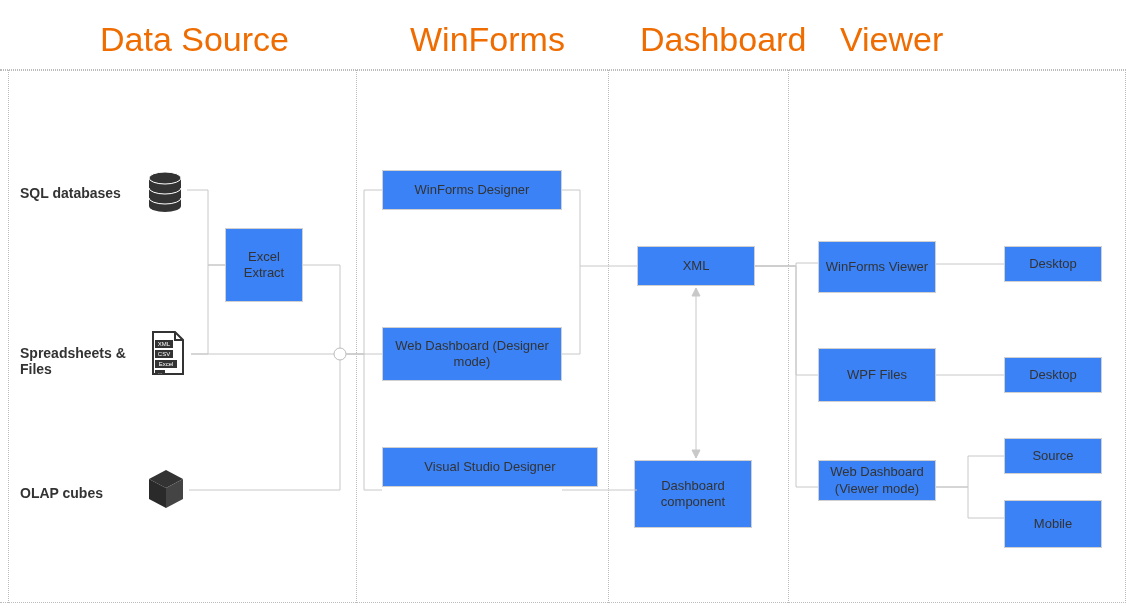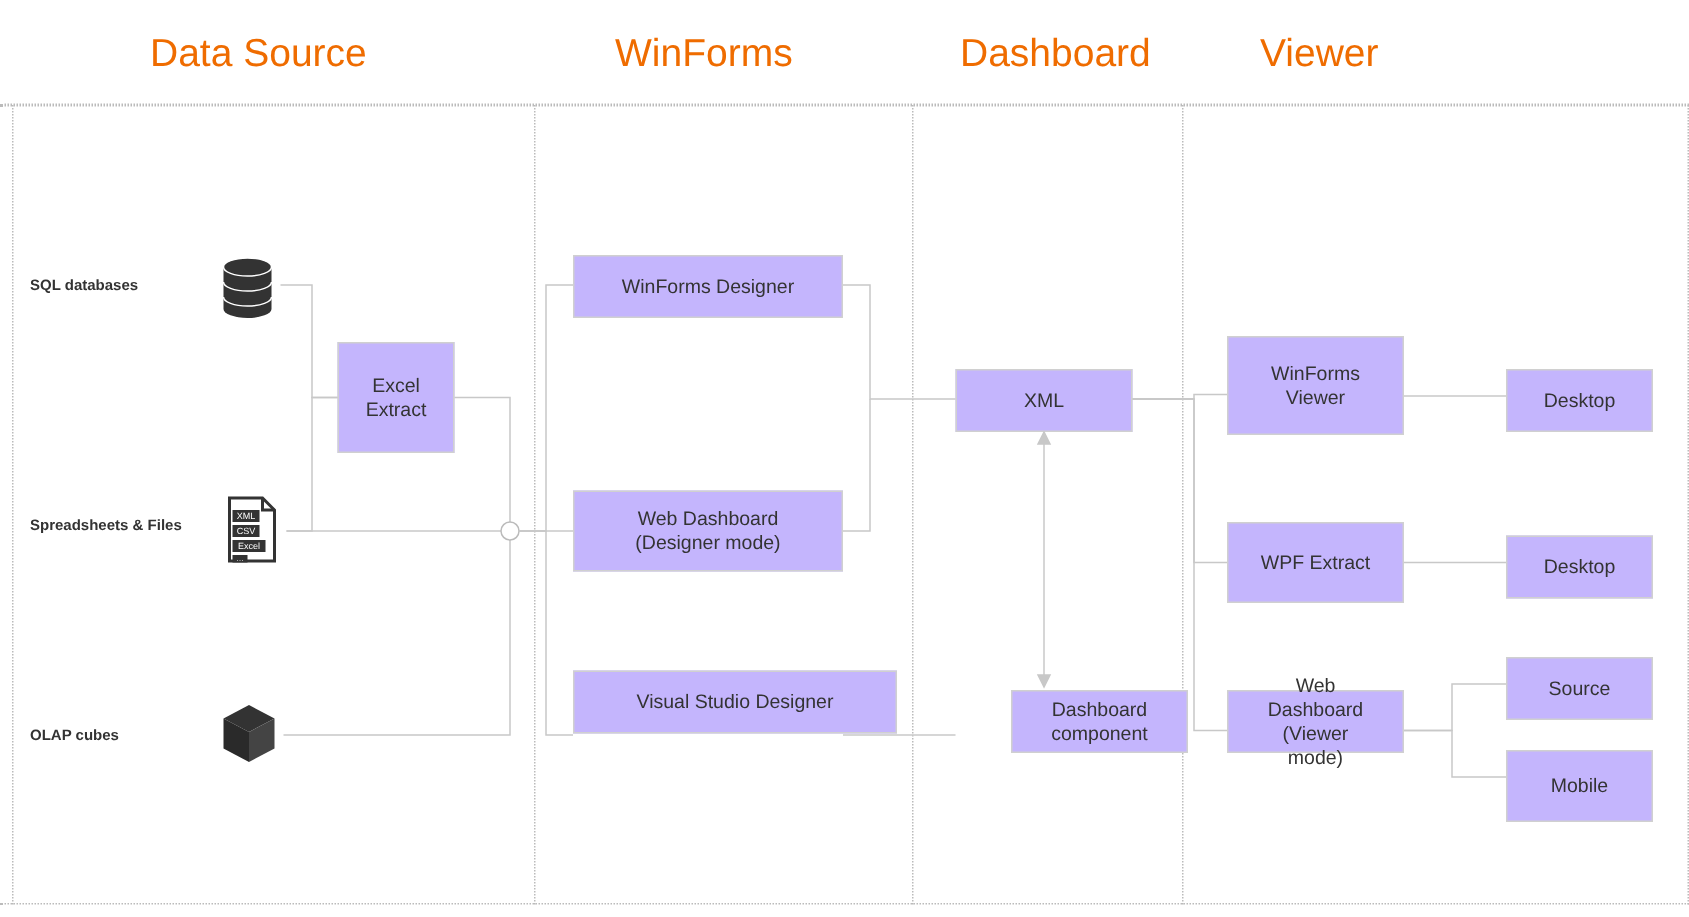--- a/index.html
+++ b/index.html
@@ -15,21 +15,21 @@
   .header {
     position: absolute;
     top: 0;
     left: 0;
     right: 0;
     height: 70px;
     border-bottom: 1px dotted #bbb;
   }
   .header-title {
     position: absolute;
-    font-size: 26px;
+    font-size: 34px;
     font-weight: 300;
     color: #ef6c00;
     top: 20px;
   }
   .lane-divider {
     position: absolute;
     top: 70px;
     bottom: 8px;
     border-left: 1px dotted #bbb;
   }
@@ -49,38 +49,38 @@
   }
   .end-divider {
     position: absolute;
     right: 0;
     top: 70px;
     bottom: 8px;
     border-left: 1px dotted #bbb;
   }
   .node-label {
     position: absolute;
-    font-size: 10px;
+    font-size: 14px;
     color: #333;
     font-weight: 600;
   }
   .icon {
     position: absolute;
   }
   .box {
     position: absolute;
-    background: #c4b5fd;
+    background: #3b82f6;
     border: 1px solid #d0d0d0;
     display: flex;
     align-items: center;
     justify-content: center;
     font-size: 13px;
     color: #333;
     text-align: center;
-    padding: 20px;
+    padding: 4px;
     line-height: 1.25;
   }
   .connector {
     position: absolute;
     stroke: #c8c8c8;
     fill: none;
   }
   .hub-circle {
     fill: #fff;
     stroke: #bbb;
@@ -149,33 +149,33 @@
 <div class="box" style="left:382px; top:327px; width:180px; height:54px">
   <span>Web Dashboard (Designer mode)</span>
 </div>
 <div class="box" style="left:382px; top:447px; width:216px; height:40px">
   <span>Visual Studio Designer</span>
 </div>
 
 <div class="box" style="left:637px; top:246px; width:118px; height:40px">
   <span>XML</span>
 </div>
-<div class="box" style="left:674px; top:460px; width:118px; height:40px">
+<div class="box" style="left:634px; top:460px; width:118px; height:68px">
   <span>Dashboard component</span>
 </div>
 
-<div class="box" style="left:818px; top:224px; width:118px; height:66px">
+<div class="box" style="left:818px; top:241px; width:118px; height:52px">
   <span>WinForms Viewer</span>
 </div>
 <div class="box" style="left:1004px; top:246px; width:98px; height:36px">
   <span>Desktop</span>
 </div>
 
 <div class="box" style="left:818px; top:348px; width:118px; height:54px">
-  <span>WPF Extract</span>
+  <span>WPF Files</span>
 </div>
 <div class="box" style="left:1004px; top:357px; width:98px; height:36px">
   <span>Desktop</span>
 </div>
 
 <div class="box" style="left:818px; top:460px; width:118px; height:41px">
   <span>Web Dashboard (Viewer mode)</span>
 </div>
 <div class="box" style="left:1004px; top:438px; width:98px; height:36px">
   <span>Source</span>

